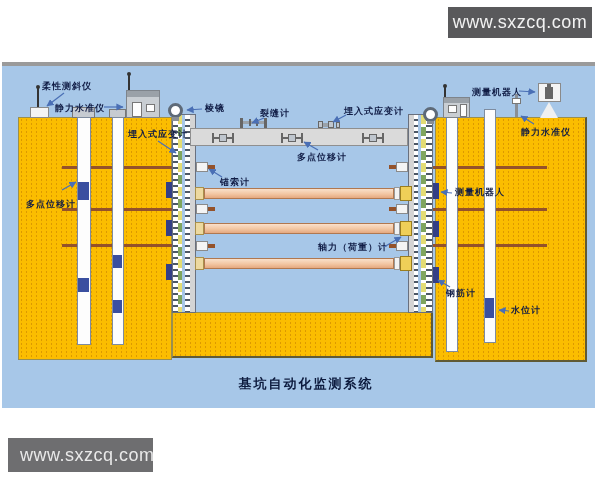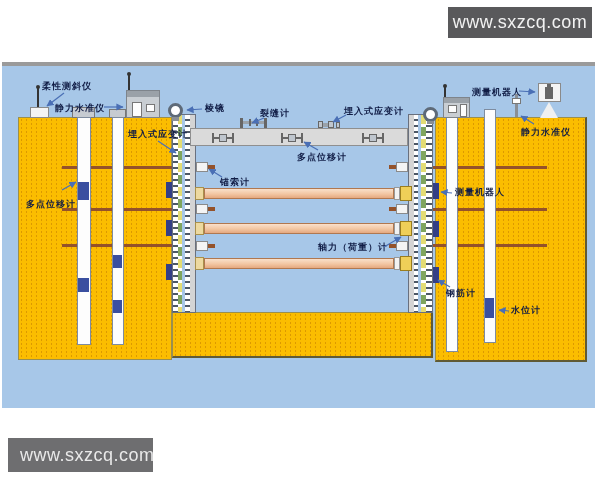--- a/index.html
+++ b/index.html
@@ -203,20 +203,21 @@
   <div class="a lbl" style="left:344px;top:105px;">埋入式应变计</div>
   <div class="a lbl" style="left:297px;top:151px;">多点位移计</div>
   <div class="a lbl" style="left:220px;top:176px;">锚索计</div>
   <div class="a lbl" style="left:318px;top:241px;">轴力（荷重）计</div>
   <div class="a lbl" style="left:472px;top:86px;">测量机器人</div>
   <div class="a lbl" style="left:521px;top:126px;">静力水准仪</div>
   <div class="a lbl" style="left:455px;top:186px;">测量机器人</div>
   <div class="a lbl" style="left:446px;top:287px;">钢筋计</div>
   <div class="a lbl" style="left:511px;top:304px;">水位计</div>
 
+  <div class="a title" style="left:206px;top:375px;width:200px;">基坑自动化监测系统</div>
 
   <svg width="600" height="480">
     <defs>
       <marker id="ah" markerWidth="7" markerHeight="6" refX="5.5" refY="3" orient="auto">
         <path d="M0,0 L6,3 L0,6 Z" fill="#4A6FB5"></path>
       </marker>
     </defs>
     <g stroke="#4A6FB5" stroke-width="1.2" fill="none">
       <line x1="64" y1="93" x2="47" y2="106" marker-end="url(#ah)"></line>
       <line x1="104" y1="107" x2="123" y2="107" marker-end="url(#ah)"></line>

